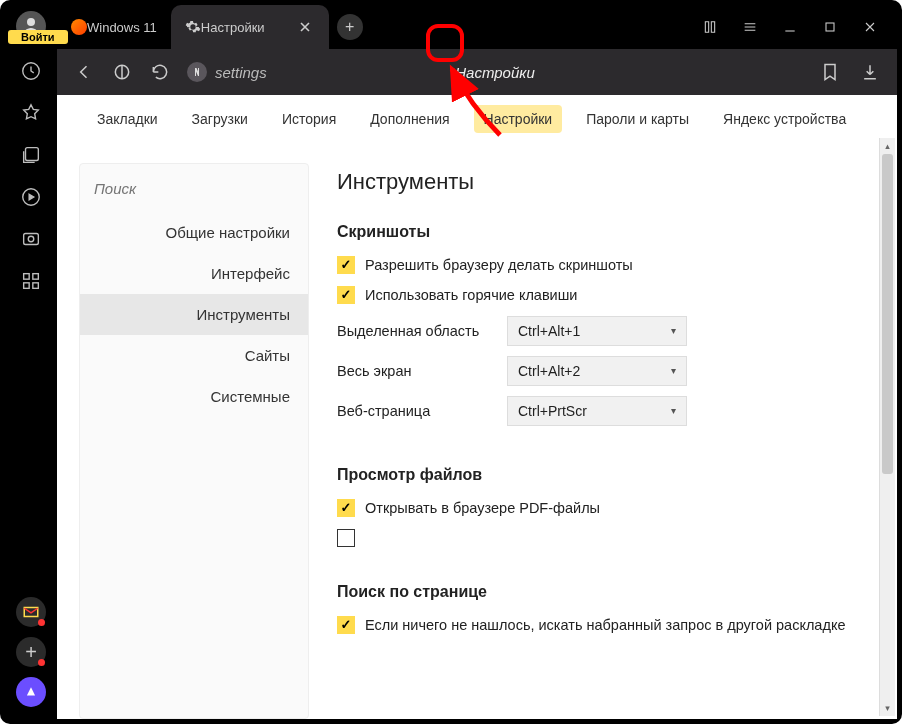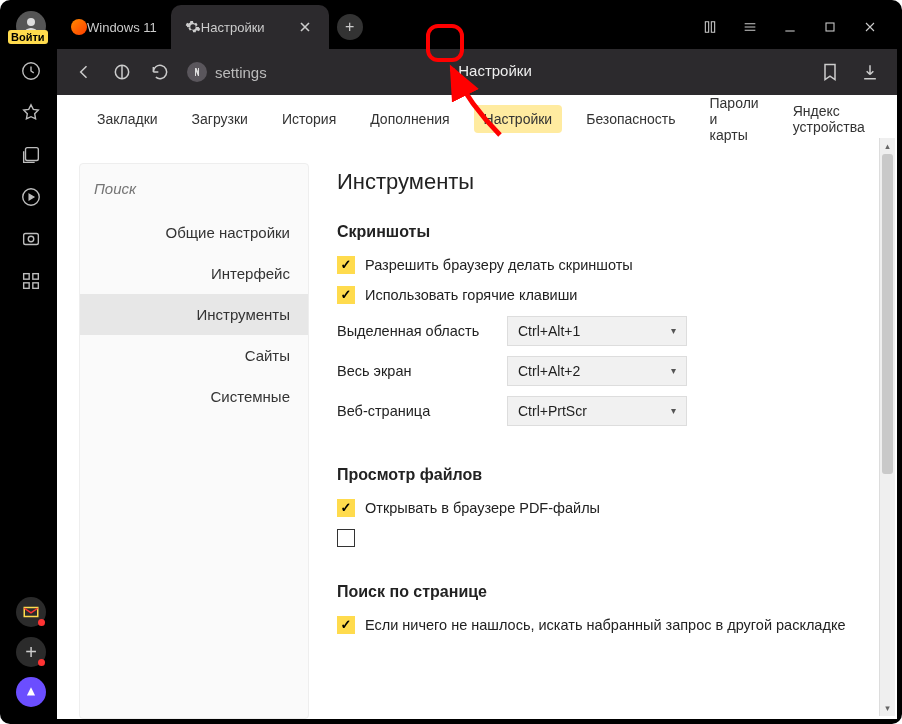--- a/index.html
+++ b/index.html
@@ -2,21 +2,21 @@
 <html><head>
 <meta charset="utf-8">
 <style>
   * { box-sizing: border-box; margin: 0; padding: 0; }
   html, body { width: 902px; height: 724px; overflow: hidden; font-family: Arial, "Segoe UI", sans-serif; font-size: 14px; }
   .frame { width: 902px; height: 724px; background: #000; padding: 5px; border-radius: 10px; position: relative; }
   .browser { width: 100%; height: 100%; background: #000; border-radius: 6px; display: flex; }
   .left-side { width: 52px; flex: none; background: #000; display: flex; flex-direction: column; align-items: center; padding-top: 6px; gap: 18px; }
   .avatar { width: 30px; height: 30px; border-radius: 50%; background: #555; display:flex; align-items:center; justify-content:center; }
   .avatar svg { width: 24px; height: 24px; }
-  .login-badge { position:absolute; top:30px; left:8px; background:#ffdb4d; color:#000; font-size:11px; padding:1px 3px; border-radius:3px; font-weight:bold; }
+  .login-badge { position:absolute; top:30px; left:8px; background:#ffdb4d; color:#000; font-size:11px; padding:1px 13px; border-radius:3px; font-weight:bold; }
   .side-ic { width: 24px; height: 24px; color: #bdbdbd; display:flex; align-items:center; justify-content:center; cursor:pointer; }
   .side-ic svg { width: 22px; height: 22px; stroke:#bdbdbd; stroke-width:1.5; fill:none; }
   .side-bottom { margin-top: auto; display:flex; flex-direction:column; align-items:center; gap:10px; padding-bottom: 12px;}
   .side-bottom .round { width: 30px; height: 30px; border-radius: 50%; display:flex; align-items:center; justify-content:center; position:relative;}
   .notif-dot{ position:absolute; bottom:1px; right:1px; width:7px; height:7px; background:#f33; border-radius:50%; }
   
   .main-col { flex: 1; display: flex; flex-direction: column; min-width:0; }
   .titlebar { height: 44px; background: #000; display:flex; align-items: stretch; }
   .tab { display:flex; align-items:center; gap:0; padding: 0 14px; color:#ccc; font-size:13px; cursor:pointer; position:relative; }
   .tab .favicon { width:16px; height:16px; border-radius:50%; }
@@ -27,21 +27,21 @@
   .tab-close { width:20px; height:20px; display:flex; align-items:center; justify-content:center; color:#ccc; cursor:pointer;}
   .newtab { width:26px; height:26px; border-radius:50%; background:#333; display:flex; align-items:center; justify-content:center; color:#ccc; margin:auto 0 auto 8px; cursor:pointer; font-size:16px;}
   .title-spacer { flex:1; }
   .win-btns { display:flex; align-items:center; gap:22px; padding: 0 18px; }
   .win-btn { width:18px; height:18px; color:#ccc; display:flex; align-items:center; justify-content:center; cursor:pointer;}
   .win-btn svg {stroke:#ccc; stroke-width:1.6; fill:none; width:16px; height:16px;}
   
   .addrbar { height: 46px; background:#2c2a2d; display:flex; align-items:center; gap:16px; padding:0 16px; color:#ccc; }
   .nav-btn { width:22px; height:22px; display:flex; align-items:center; justify-content:center; cursor:pointer;}
   .nav-btn svg {stroke:#ccc; stroke-width:1.8; fill:none; width:20px; height:20px;}
-  .addr-center { flex:1; position:relative; display:flex; }
+  .addr-center { flex:1; position:relative; display:flex; align-items:center;font-style:italic;}
   .addr-left { display:flex; align-items:center; gap:8px; z-index:1;}
   .ylogo { width:20px;height:20px;border-radius:50%; background:#5a565c; display:flex; align-items:center; justify-content:center;}
   .addr-text { color:#bbb; font-size:15px;}
   .addr-title { position:absolute; left:0; right:0; text-align:center; color:#eee; font-size:15px;}
   .addr-right { display:flex; align-items:center; gap:18px;}
   
   .sub-tabs { height: 48px; background:#fff; display:flex; align-items:center; gap:14px; padding:0 30px; border-bottom:1px solid #fff; font-size:14px;}
   .sub-tab { padding:6px 10px; color:#333; cursor:pointer; border-radius:4px;}
   .sub-tab.active { background:#ffeba0;}
   
@@ -235,21 +235,20 @@
             </div>
         </div>
       </div>
 
       <div class="sub-tabs">
         <span class="sub-tab">Закладки</span>
         <span class="sub-tab">Загрузки</span>
         <span class="sub-tab">История</span>
         <span class="sub-tab">Дополнения</span>
         <span class="sub-tab active">Настройки</span>
-        <span class="sub-tab">Безопасность</span>
         <span class="sub-tab">Пароли и карты</span>
         <span class="sub-tab">Яндекс устройства</span>
       </div>
 
       <div class="content">
         <div class="settings-nav">
           <div class="search-box">
             <input placeholder="Поиск" style="">
           </div>
           <div class="nav-item">Общие настройки</div>

